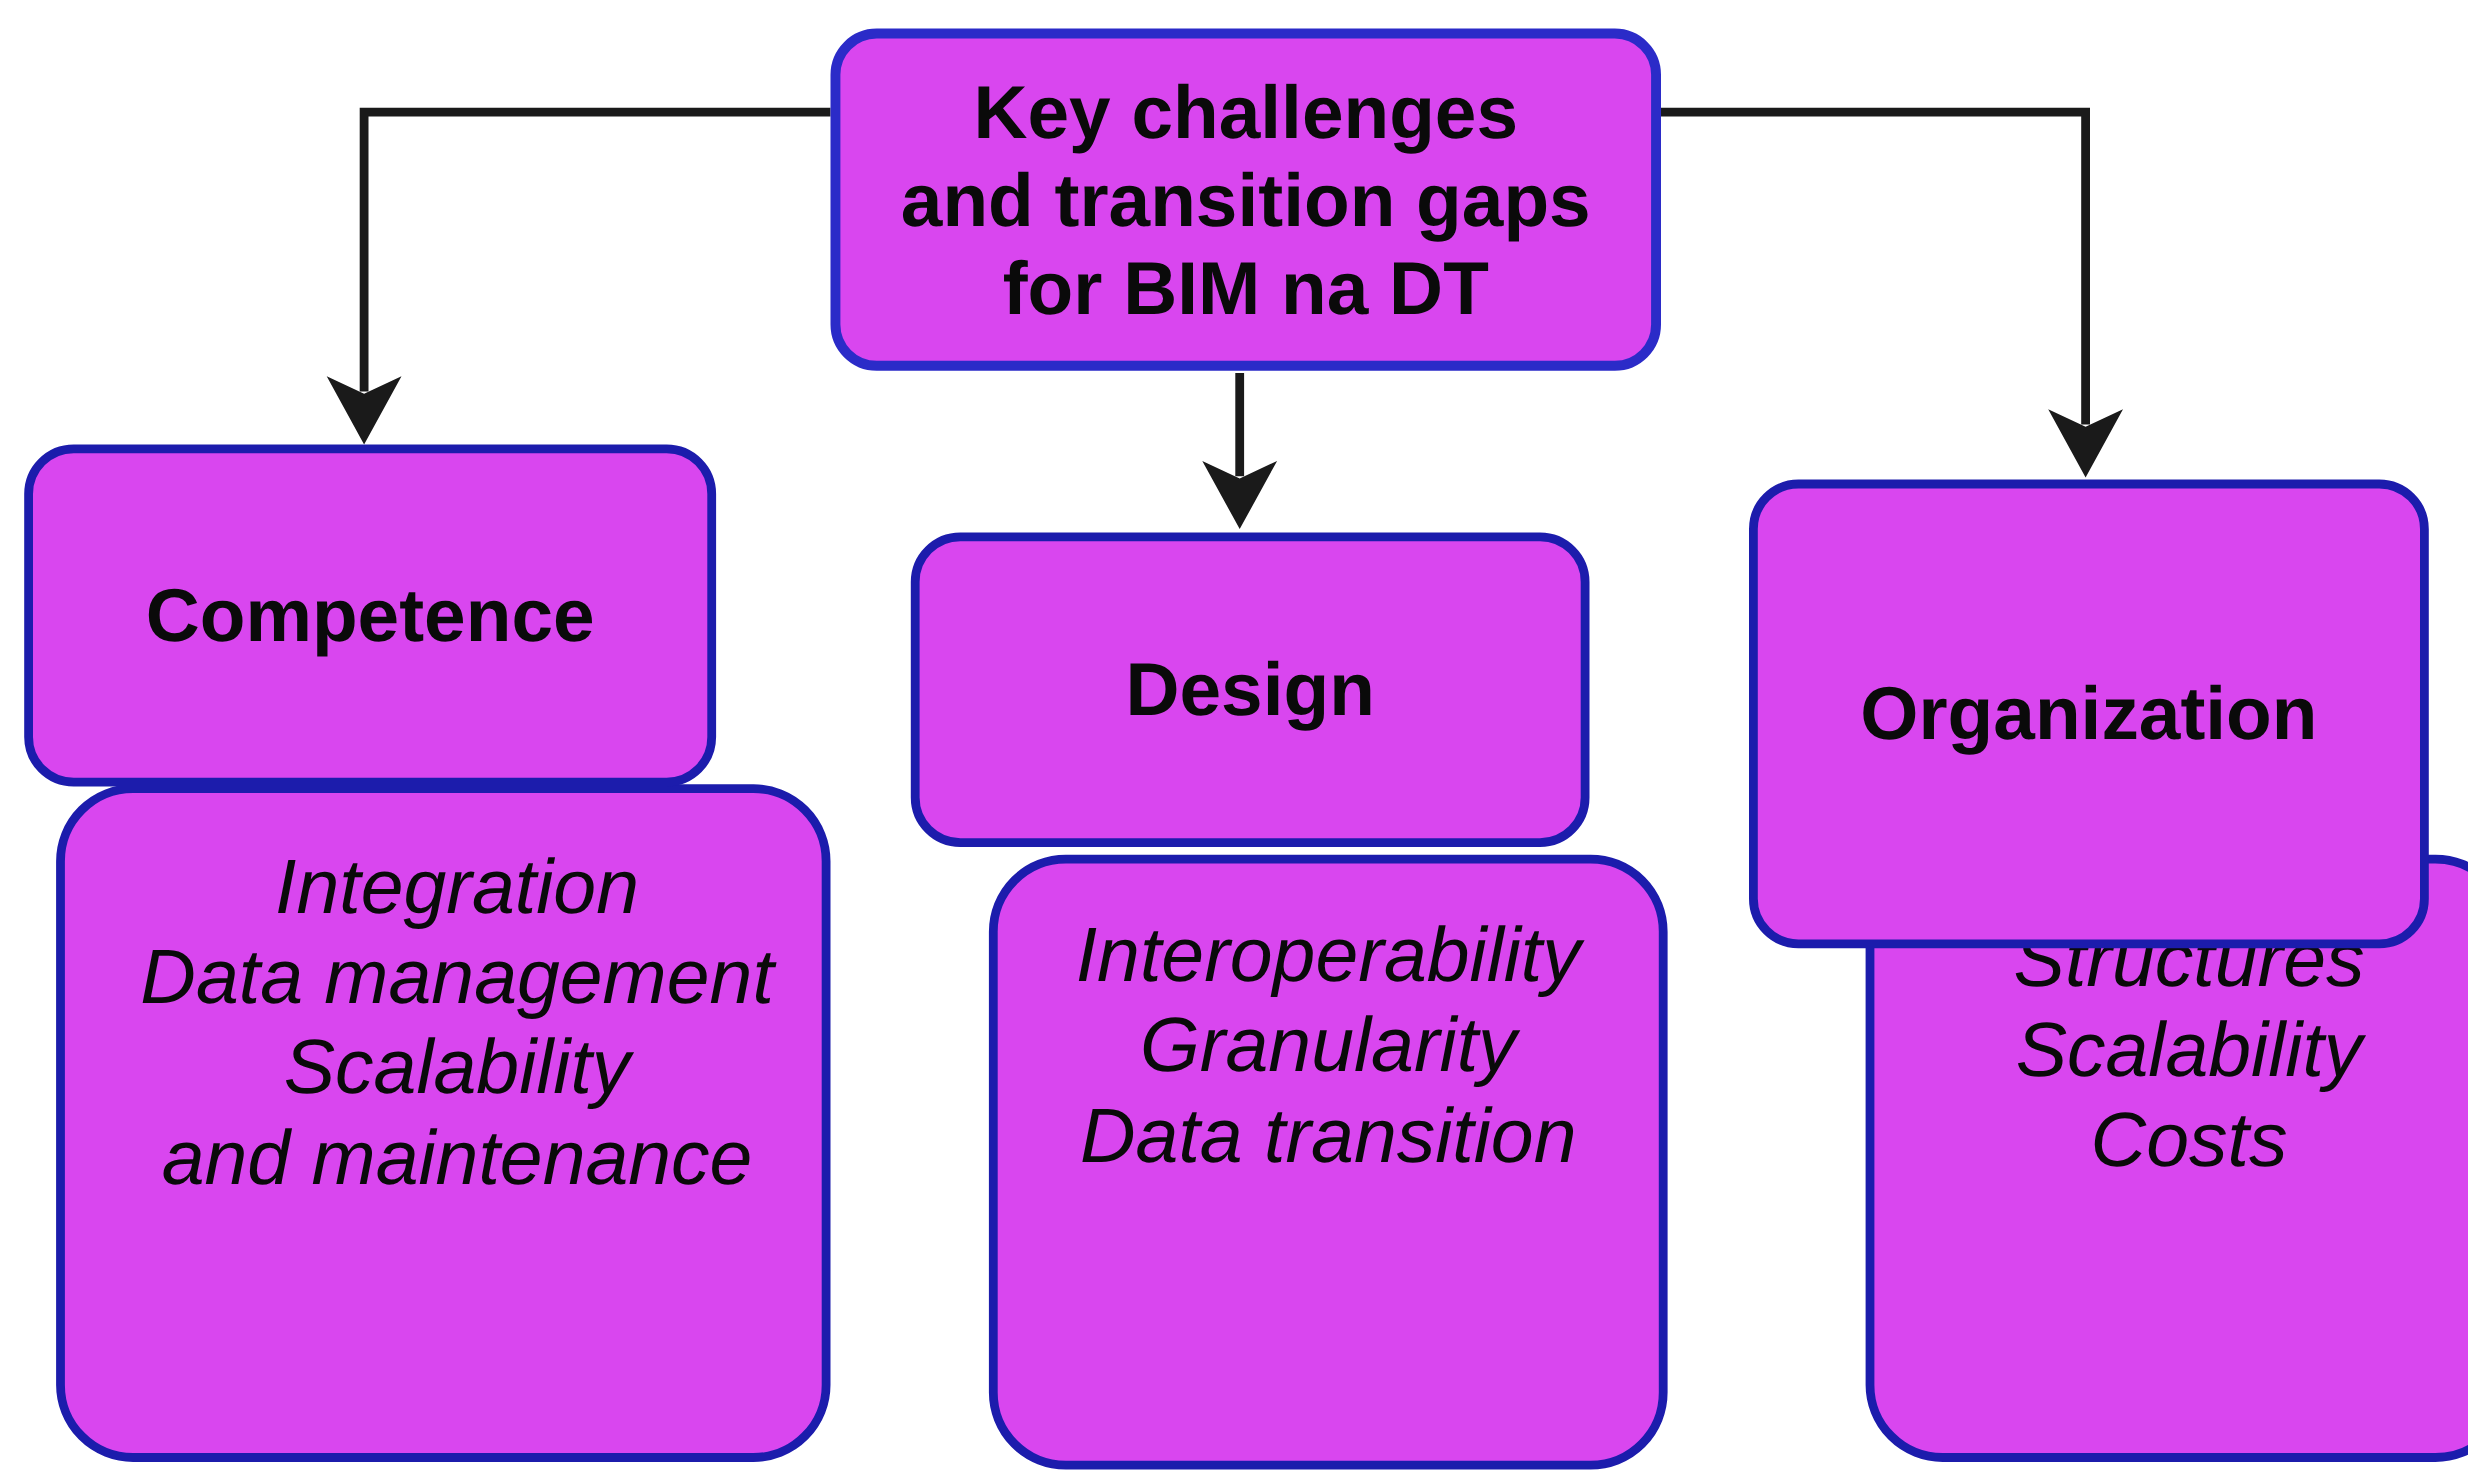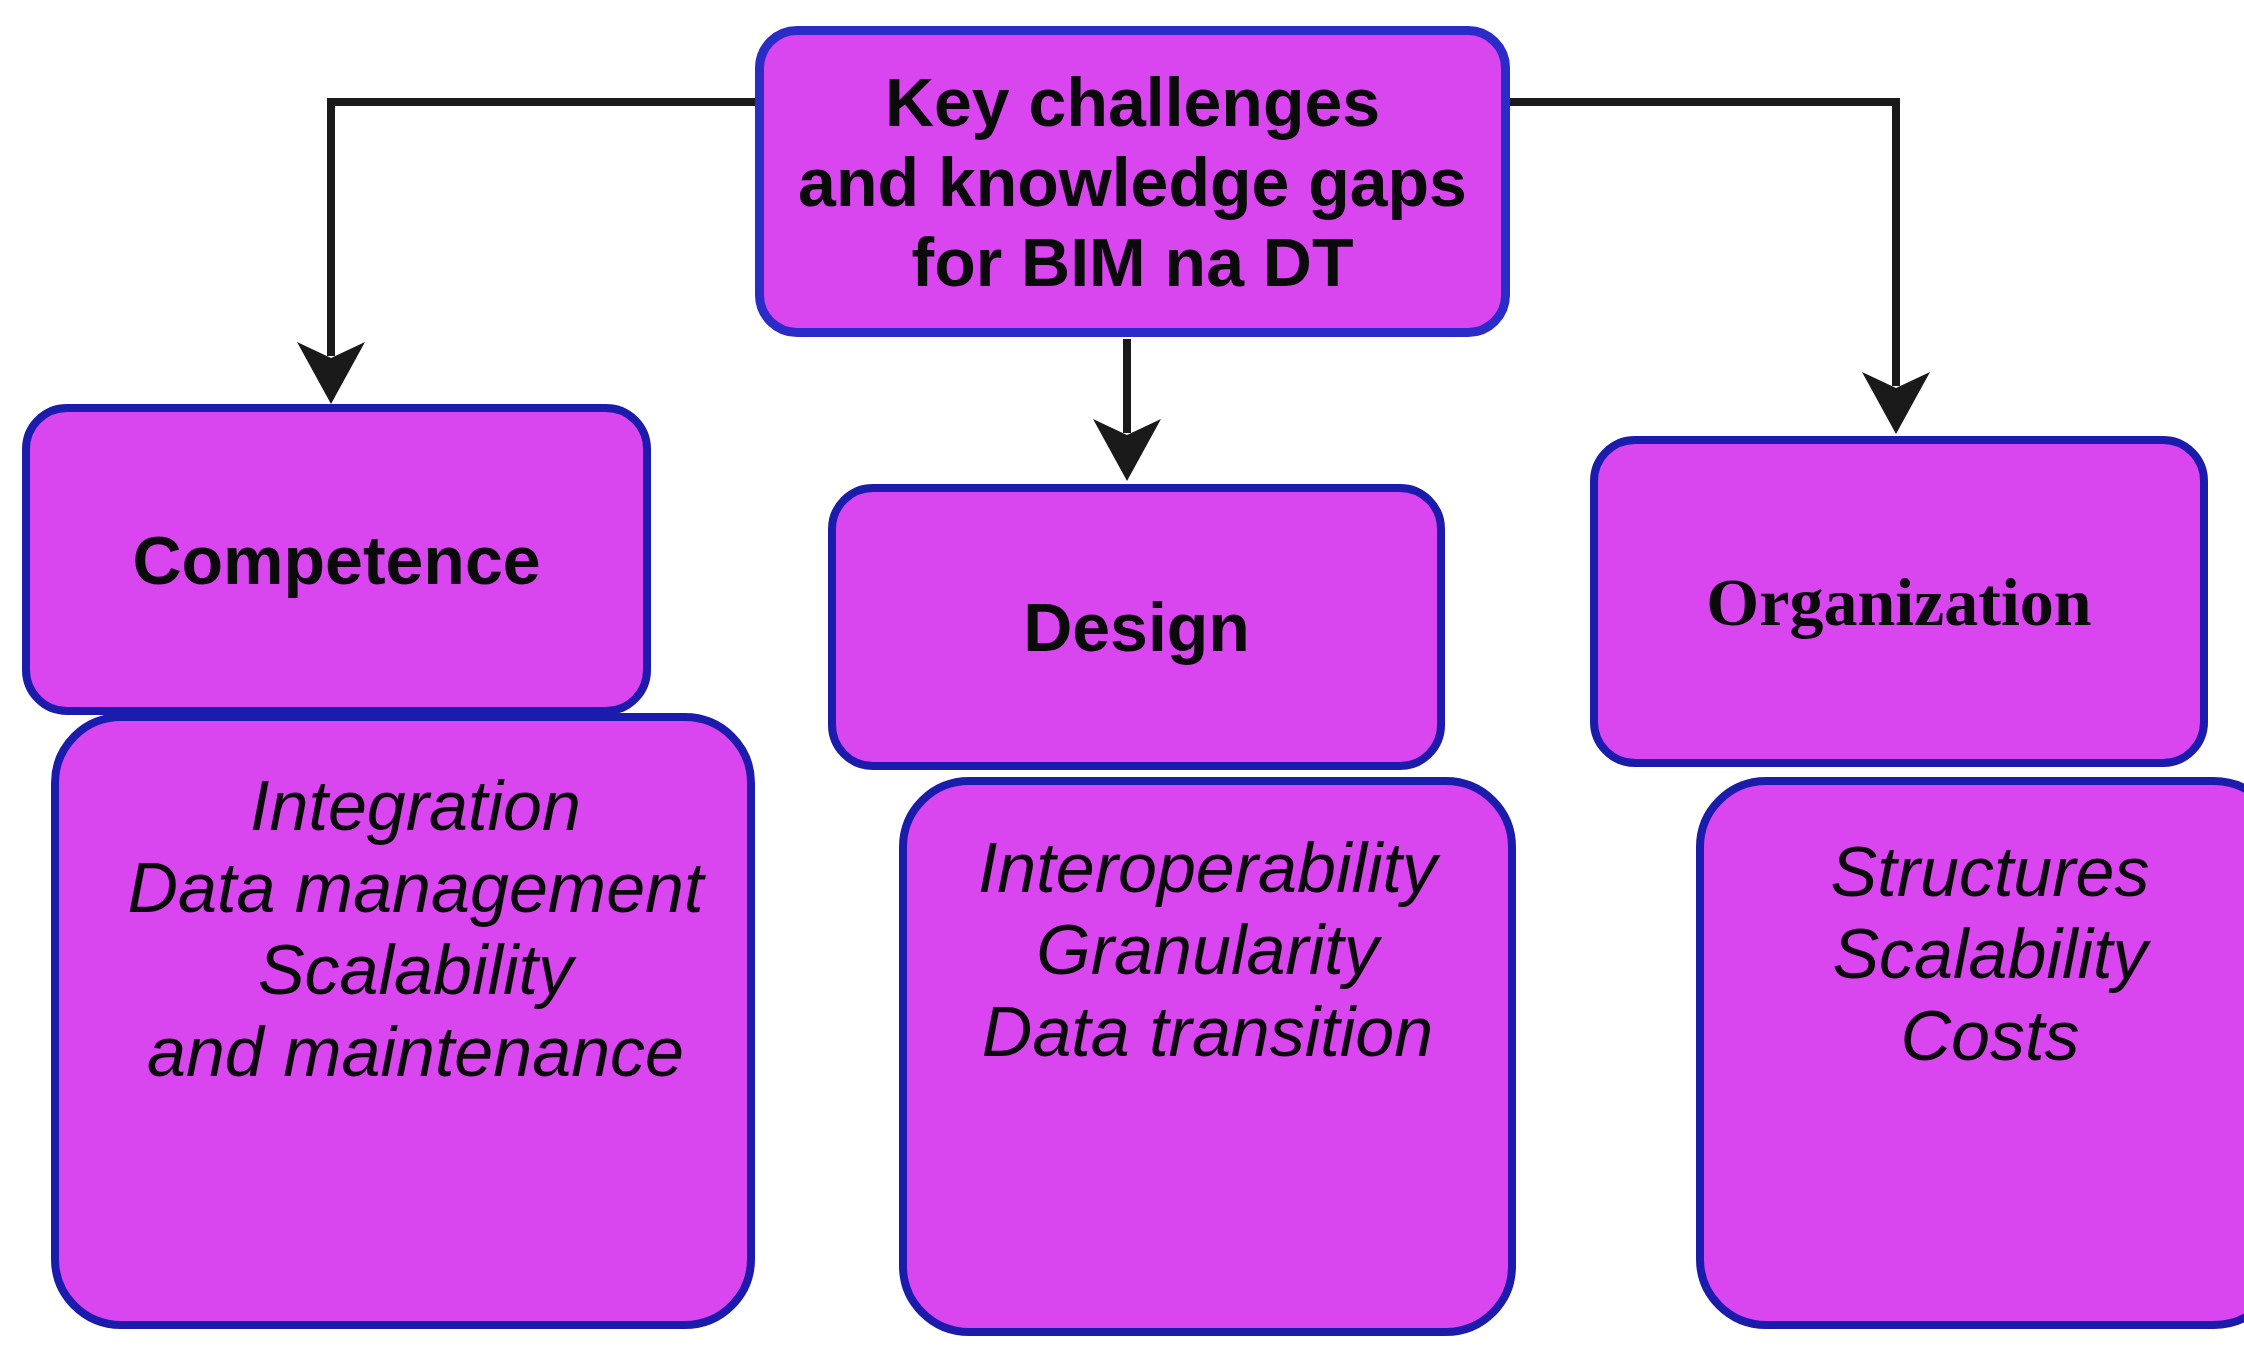--- a/index.html
+++ b/index.html
@@ -67,21 +67,21 @@
     border: 8px solid #1c1cac;
     border-radius: 70px;
     justify-content: flex-start;
     z-index: 2;
     font-style: italic;
     font-size: 70px;
     line-height: 82px;
   }
   .box-technical      { left: 22px;   top: 404px; width: 629px; height: 311px; }
   .box-design         { left: 828px;  top: 484px; width: 617px; height: 286px; }
-  .box-organization   { left: 1590px; top: 436px; width: 618px; height: 331px; font-family: Liberation Serif, serif; }
+  .box-organization   { left: 1590px; top: 436px; width: 618px; height: 426px; }
   .items-technical    { left: 51px;   top: 713px; width: 704px; height: 616px; padding-top: 44px; padding-left: 25px; }
   .items-design       { left: 864px;  top: 777px; width: 617px; height: 559px; padding-top: 42px; margin-left: 35px; }
   .items-organization { left: 1648px; top: 777px; width: 588px; height: 552px; padding-top: 46px; margin-left: 48px; }
   .line { display: block; white-space: nowrap; }
 </style>
 </head>
 <body>
 
 <div class="stage">
 
@@ -92,21 +92,21 @@
 
     <path class="conn" d="M 1127 339 V 433"></path>
     <polygon class="head" points="1127,481 1093,419 1127,435 1161,419"></polygon>
 
     <path class="conn" d="M 1500 102 H 1896 V 386"></path>
     <polygon class="head" points="1896,434 1862,372 1896,388 1930,372"></polygon>
   </svg>
 
   <div class="box root-box">
     <span class="line">Key challenges</span>
-    <span class="line">and knowledge gaps</span>
+    <span class="line">and transition gaps</span>
     <span class="line">for BIM na DT</span>
   </div>
 
   <div class="box label-box box-technical">
     <span class="line">Competence</span>
   </div>
   <div class="box items-box items-technical">
     <span class="line">Integration</span>
     <span class="line">Data management</span>
     <span class="line">Scalability</span>

